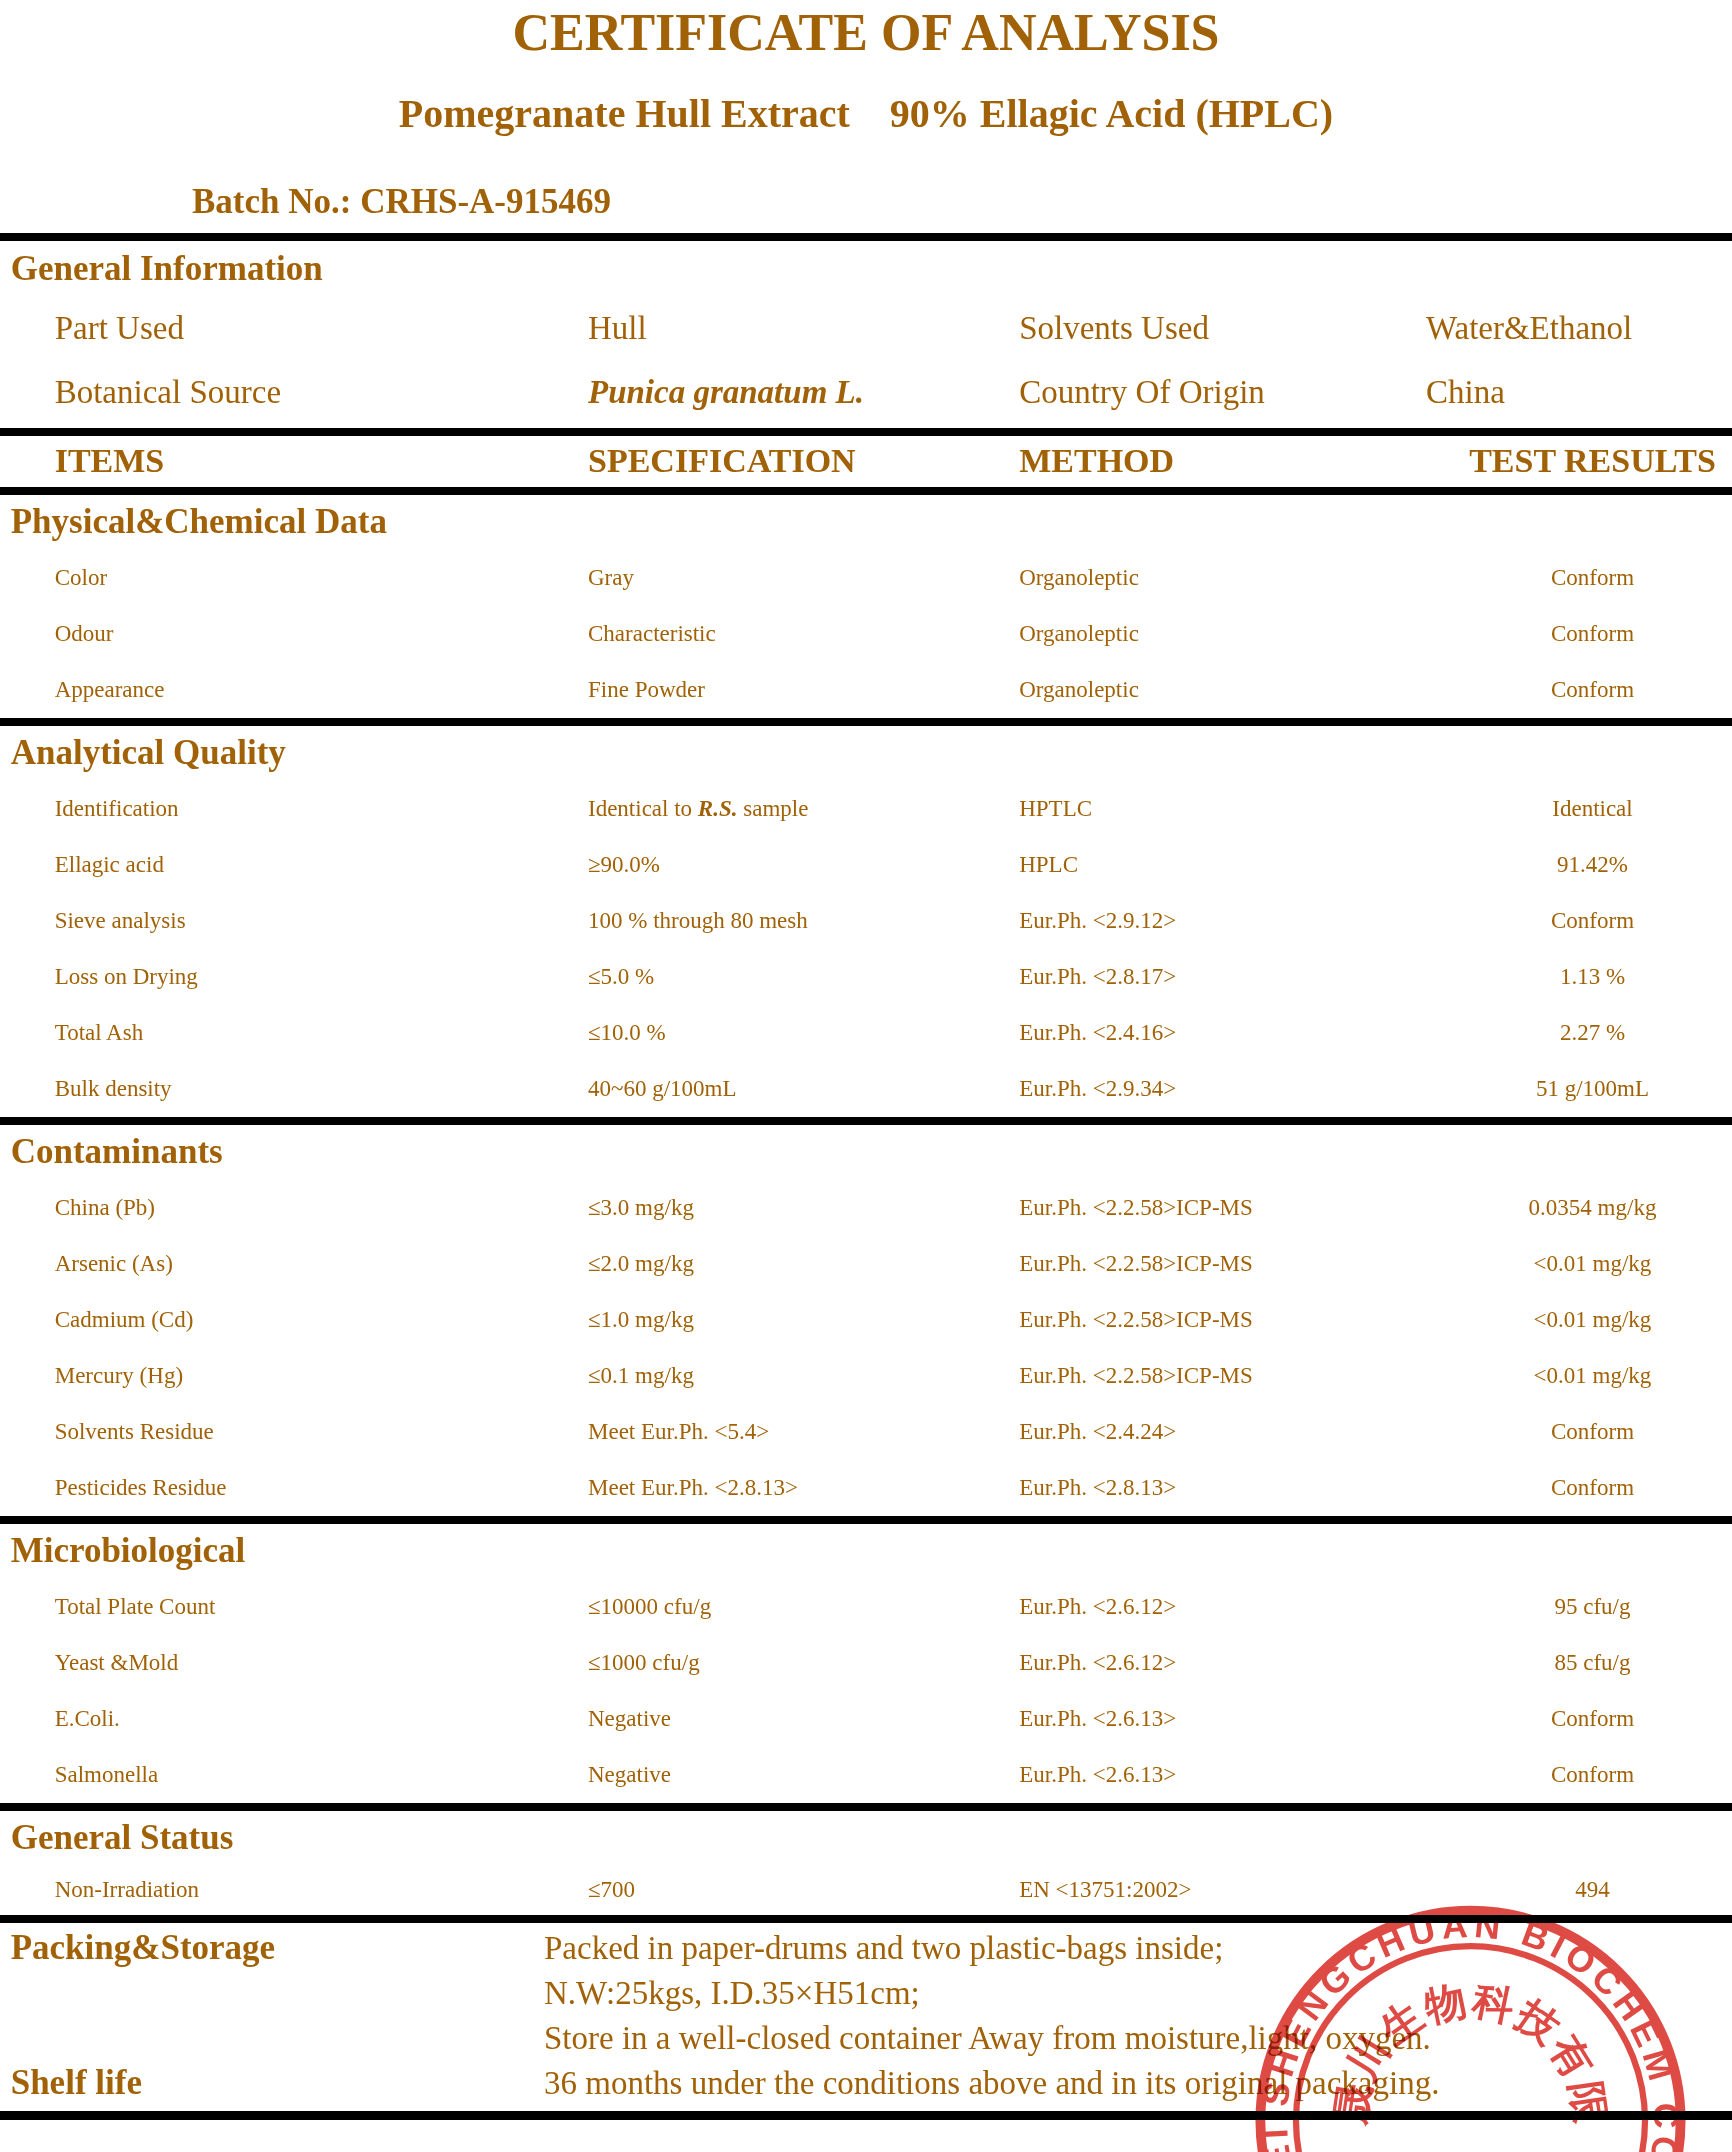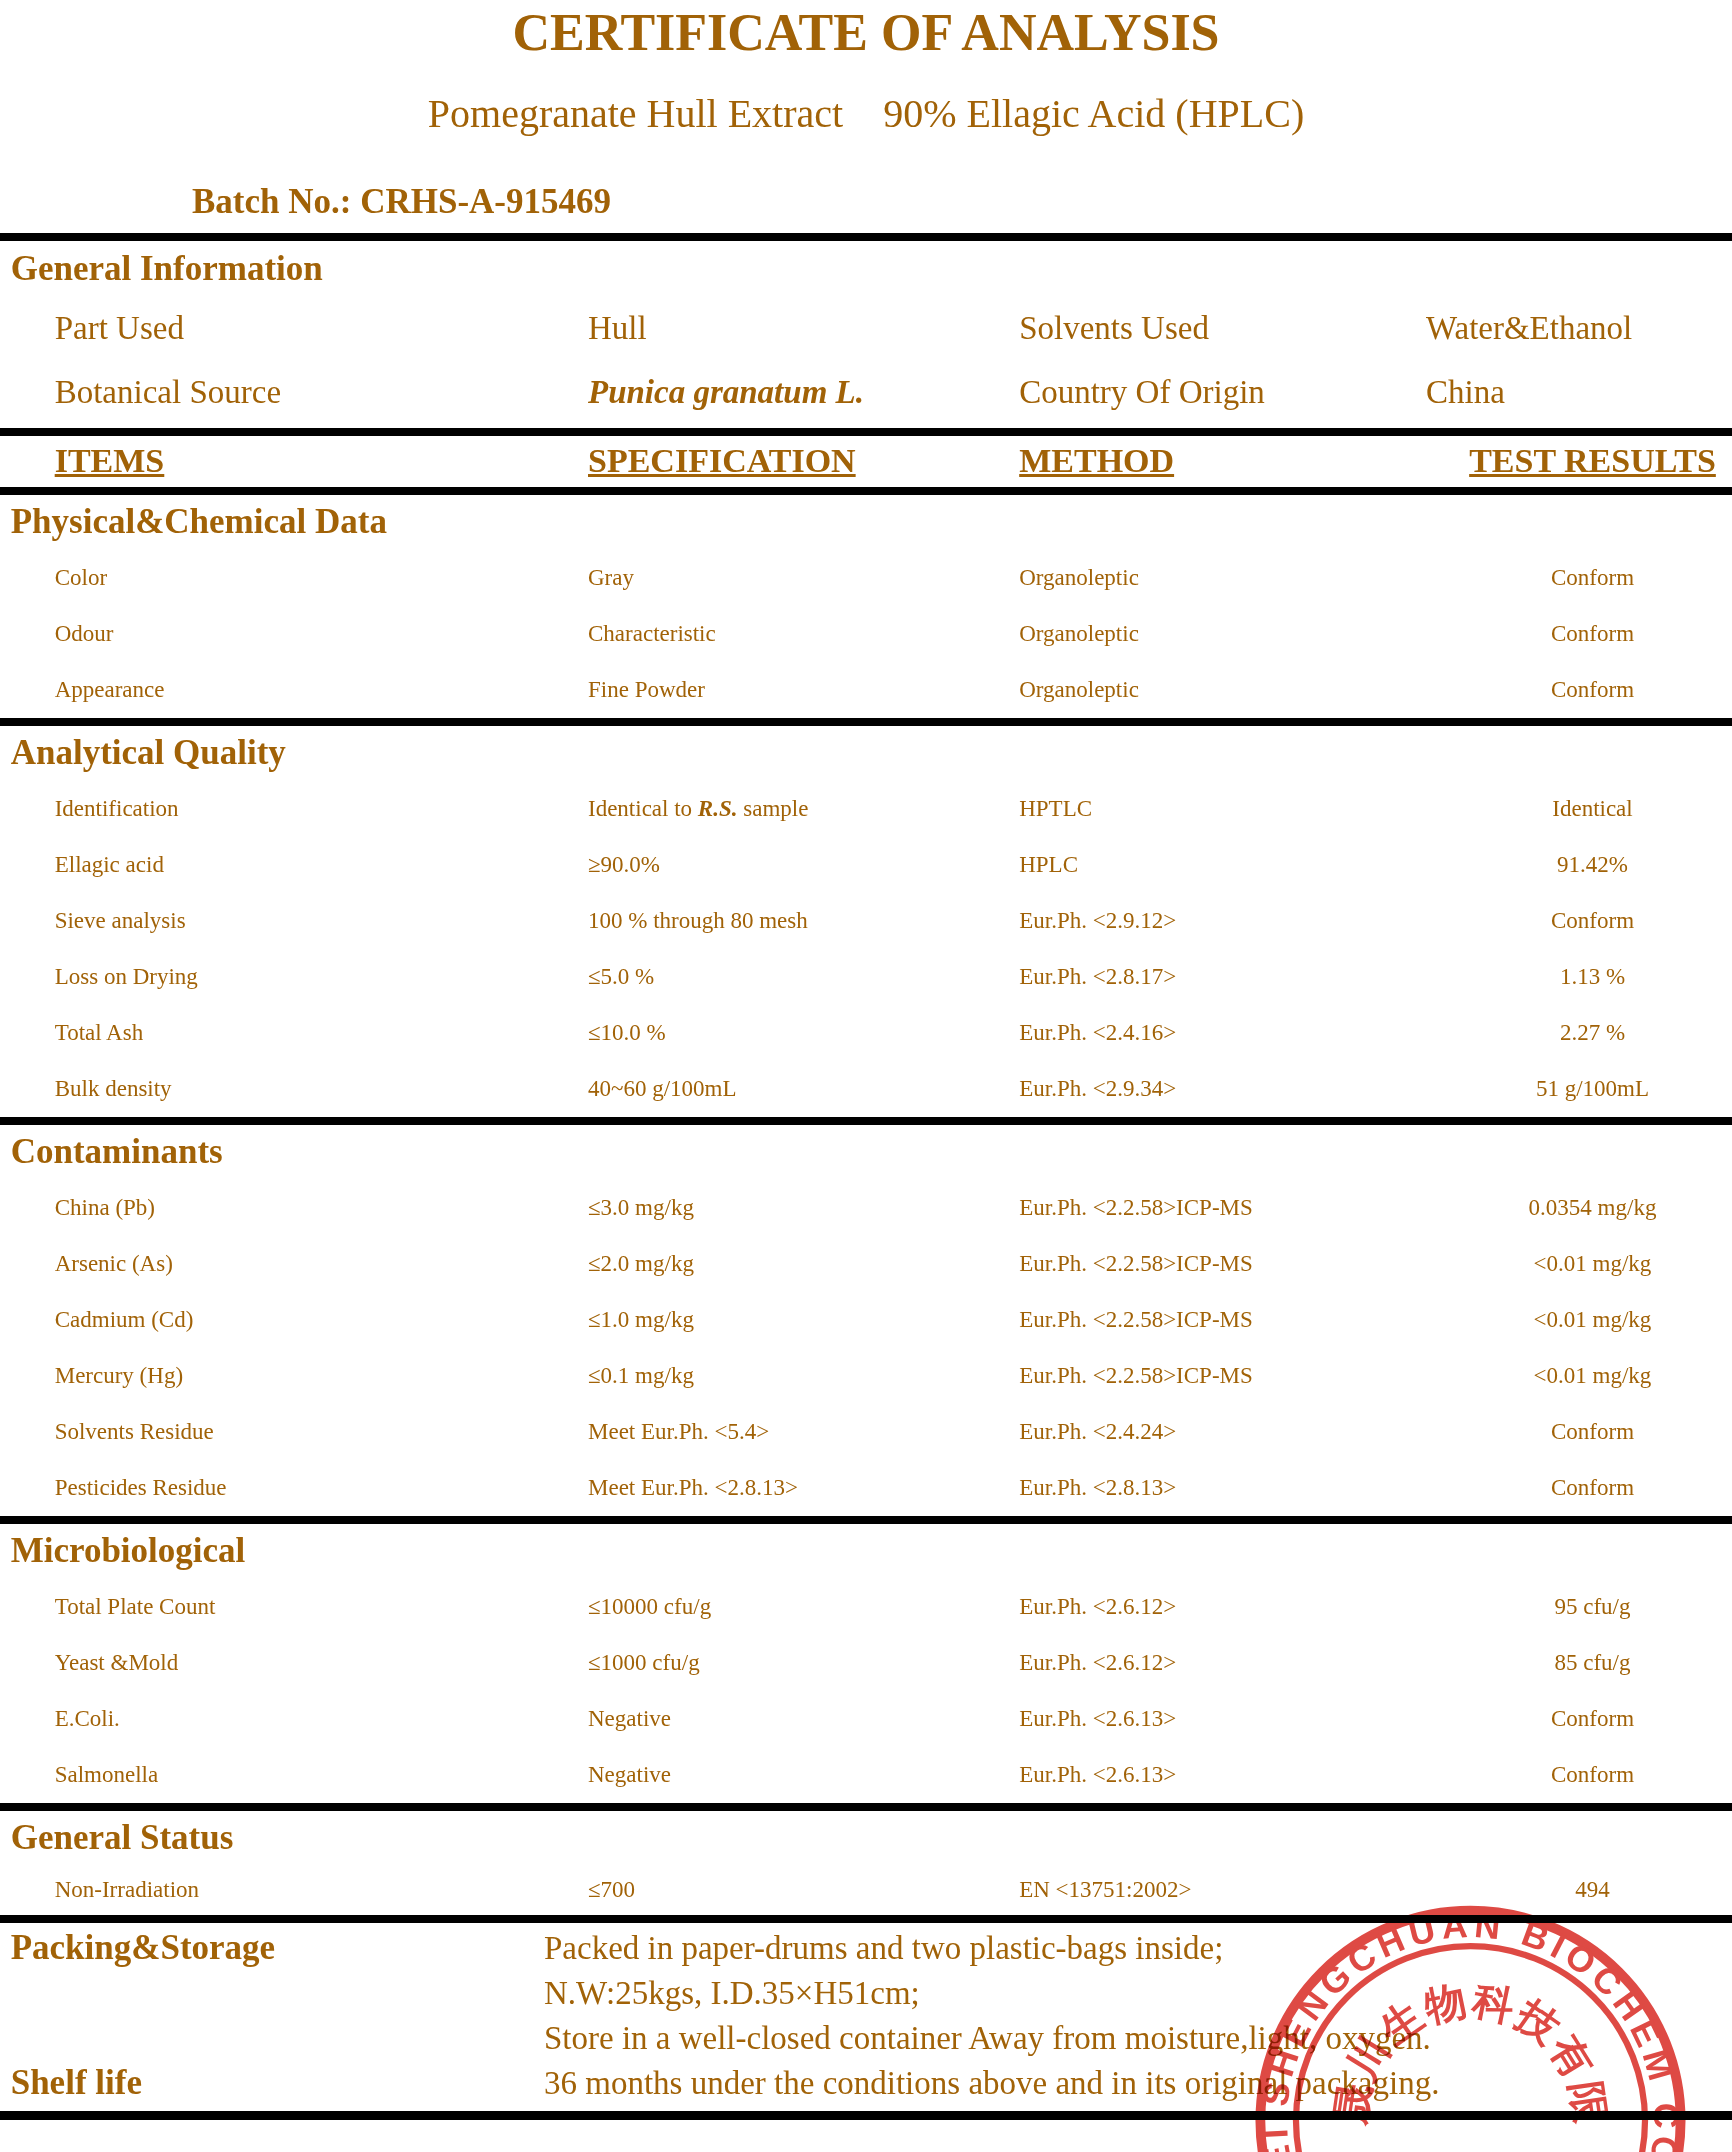--- a/index.html
+++ b/index.html
@@ -2,30 +2,30 @@
 <html style="font-size:14.3px"><head>
 <meta charset="utf-8">
 <style>
   html,body{margin:0;padding:0;background:#888;}
   .page{
     width:1732px;height:2153px;position:relative;overflow:hidden;
     background:#ffffff;color:#a16207;
     font-family:"Liberation Serif","DejaVu Serif",serif;
   }
   .coa-title{padding-top:1.8px;text-align:center;font-size:52px;font-weight:bold;line-height:62px;}
-  .coa-subtitle{margin-top:27px;text-align:center;font-size:40px;font-weight:normal;line-height:46px;white-space:pre;}
+  .coa-subtitle{margin-top:27px;text-align:center;font-size:40px;font-weight:bold;line-height:46px;white-space:pre;}
   .batch{margin:45px 0 0 192px;font-size:35px;font-weight:bold;line-height:39px;}
   .rule{height:8px;background:#000;}
   .rule.mt{margin-top:12.5px;}
   .gi-title,.sec-title{height:55px;display:flex;align-items:center;padding-left:10.7px;
     font-size:35px;font-weight:bold;}
   .grid4{display:grid;grid-template-columns:535px 434px 395px 369px;align-items:center;padding-left:44px;}
   .girow{height:64px;font-size:33px;}
   .trow{height:56px;font-size:23px;}
-  .throw{height:51px;font-size:34px;font-weight:bold;text-decoration:underline;}
+  .throw{height:51px;font-size:34px;font-weight:bold;}
   .c1{padding-left:10.7px;}
   .c2{padding-left:9px;}
   .c3{padding-left:6.2px;}
   .c4c{text-align:center;}
   .c4l{padding-left:18px;}
   .it{font-style:italic;font-weight:bold;}
   .frow{display:grid;grid-template-columns:535px 1198px;align-items:center;height:45px;font-size:33px;}
   .flabel{padding-left:10.7px;font-weight:bold;font-size:35px;}
   .ftext{padding-left:9px;}
   .stamp{position:absolute;left:1239px;top:1889px;mix-blend-mode:multiply;opacity:.92;pointer-events:none;}

